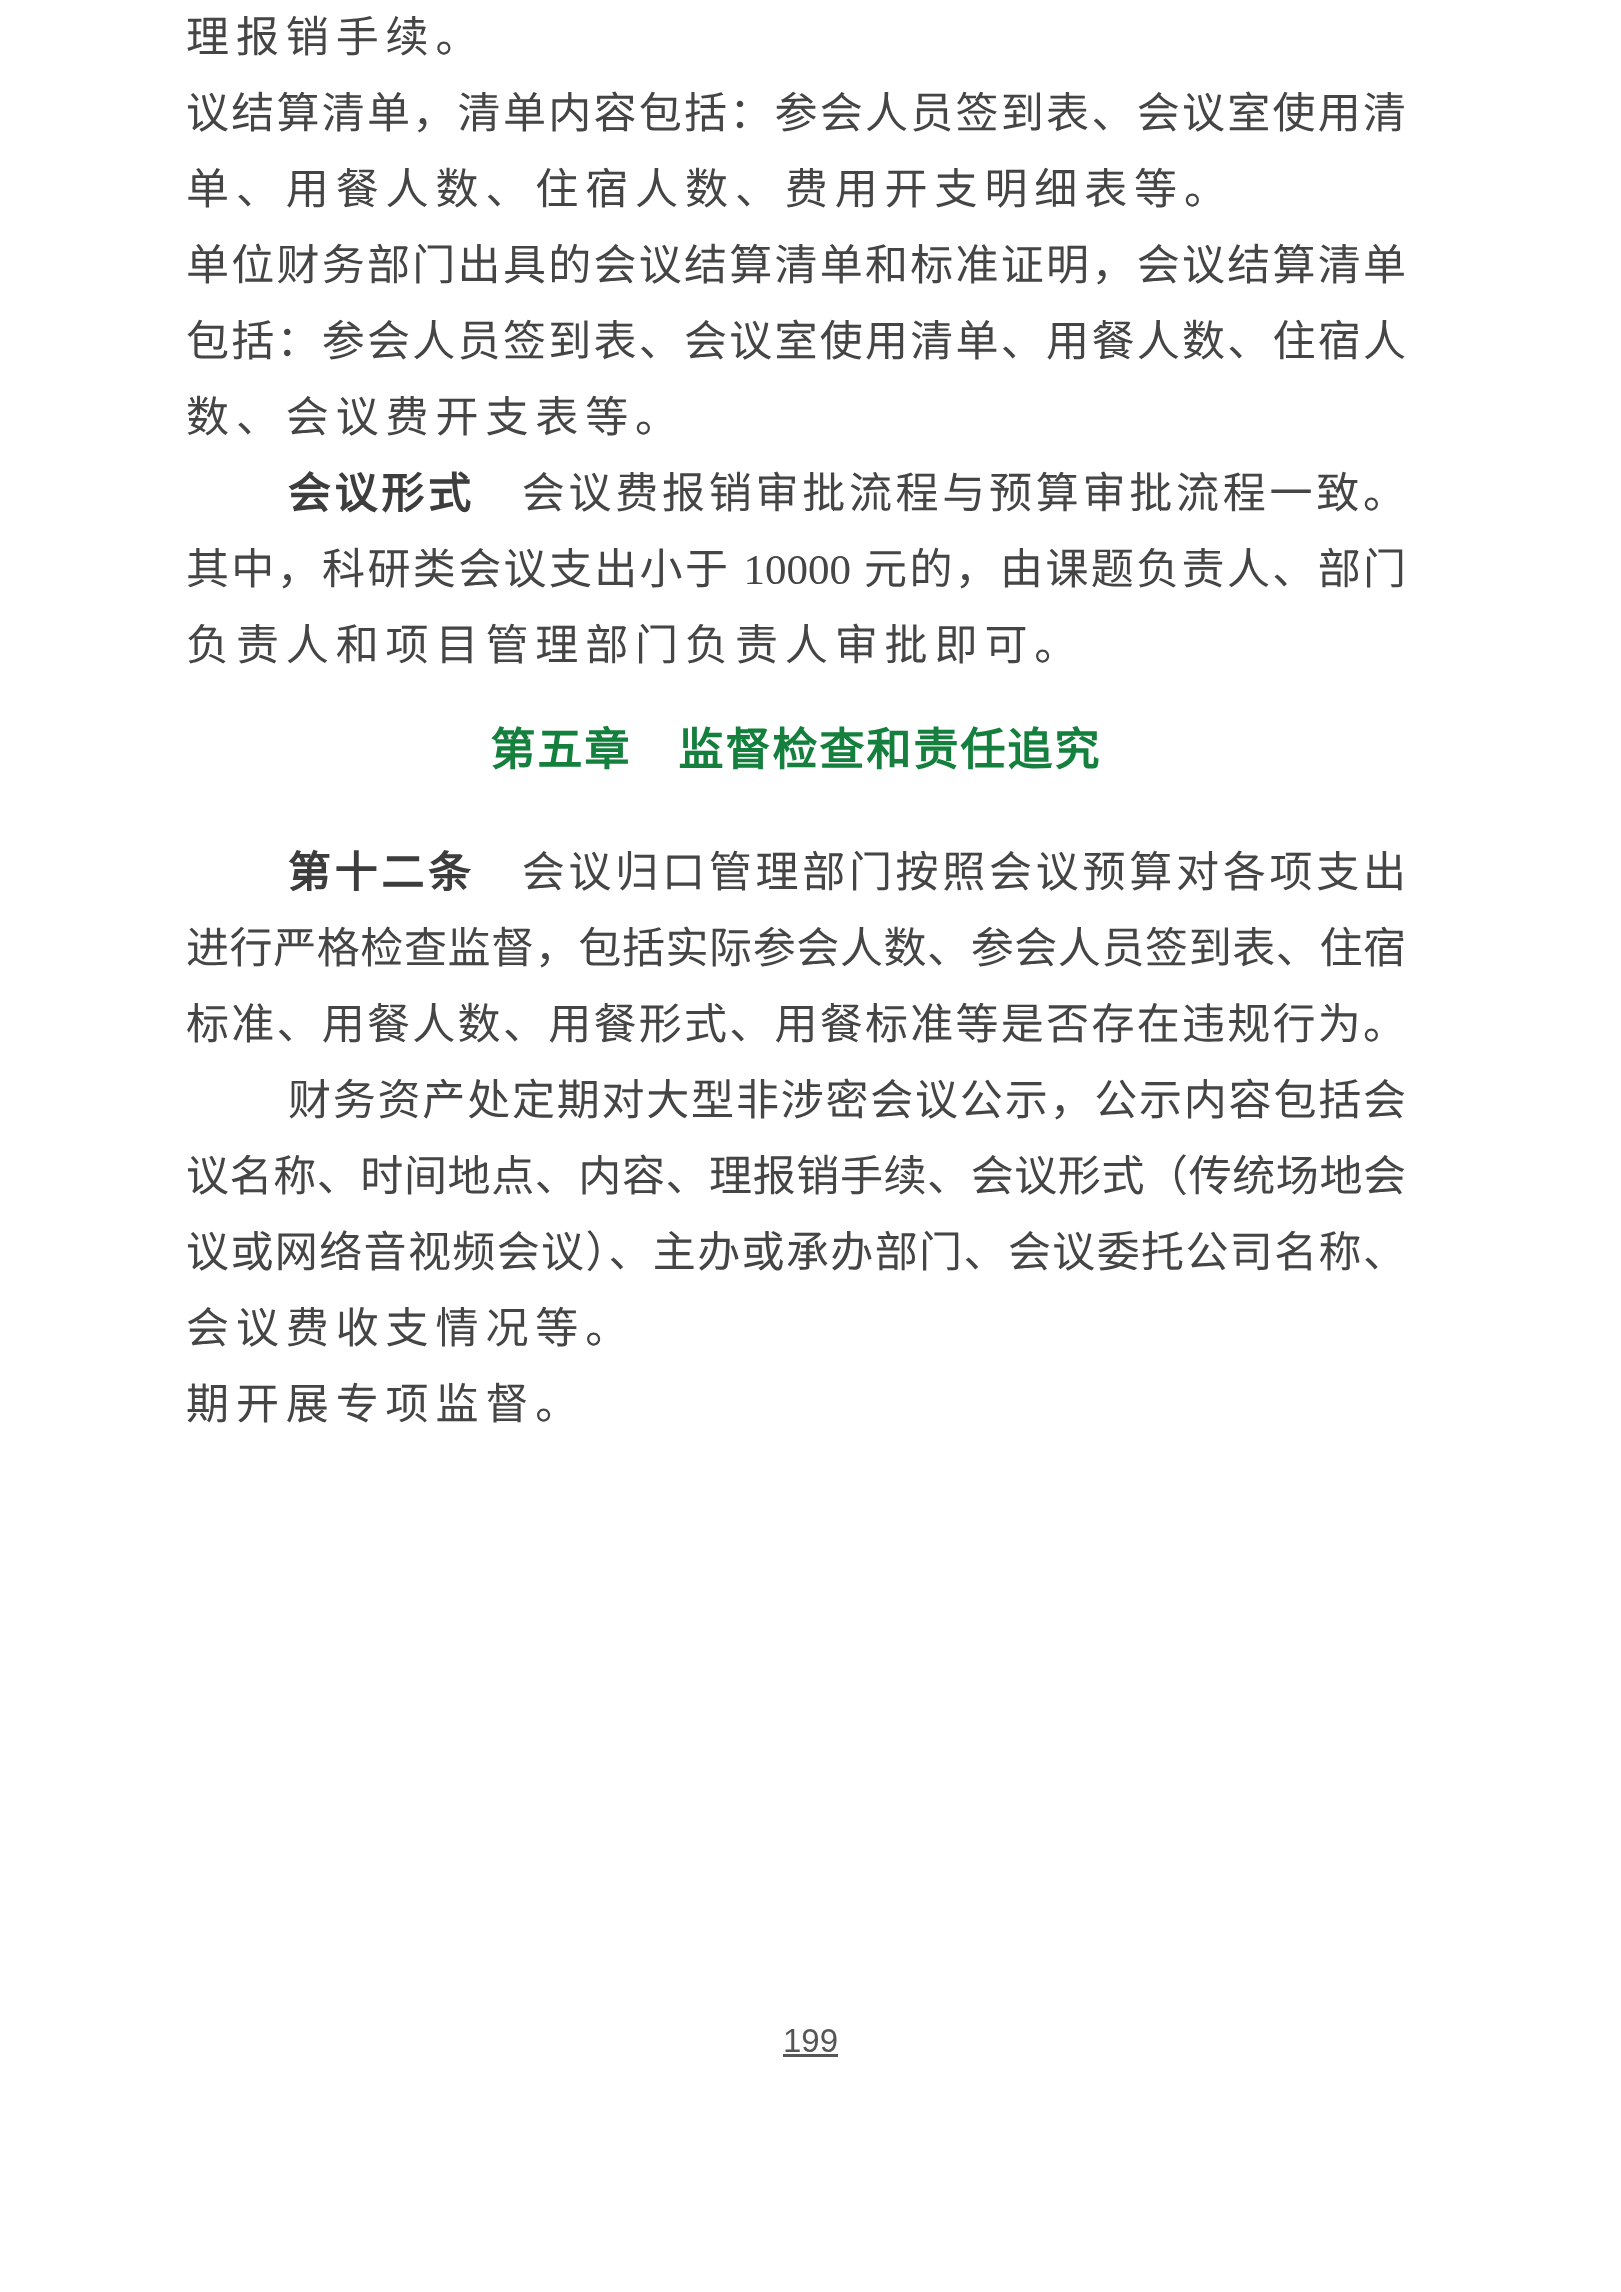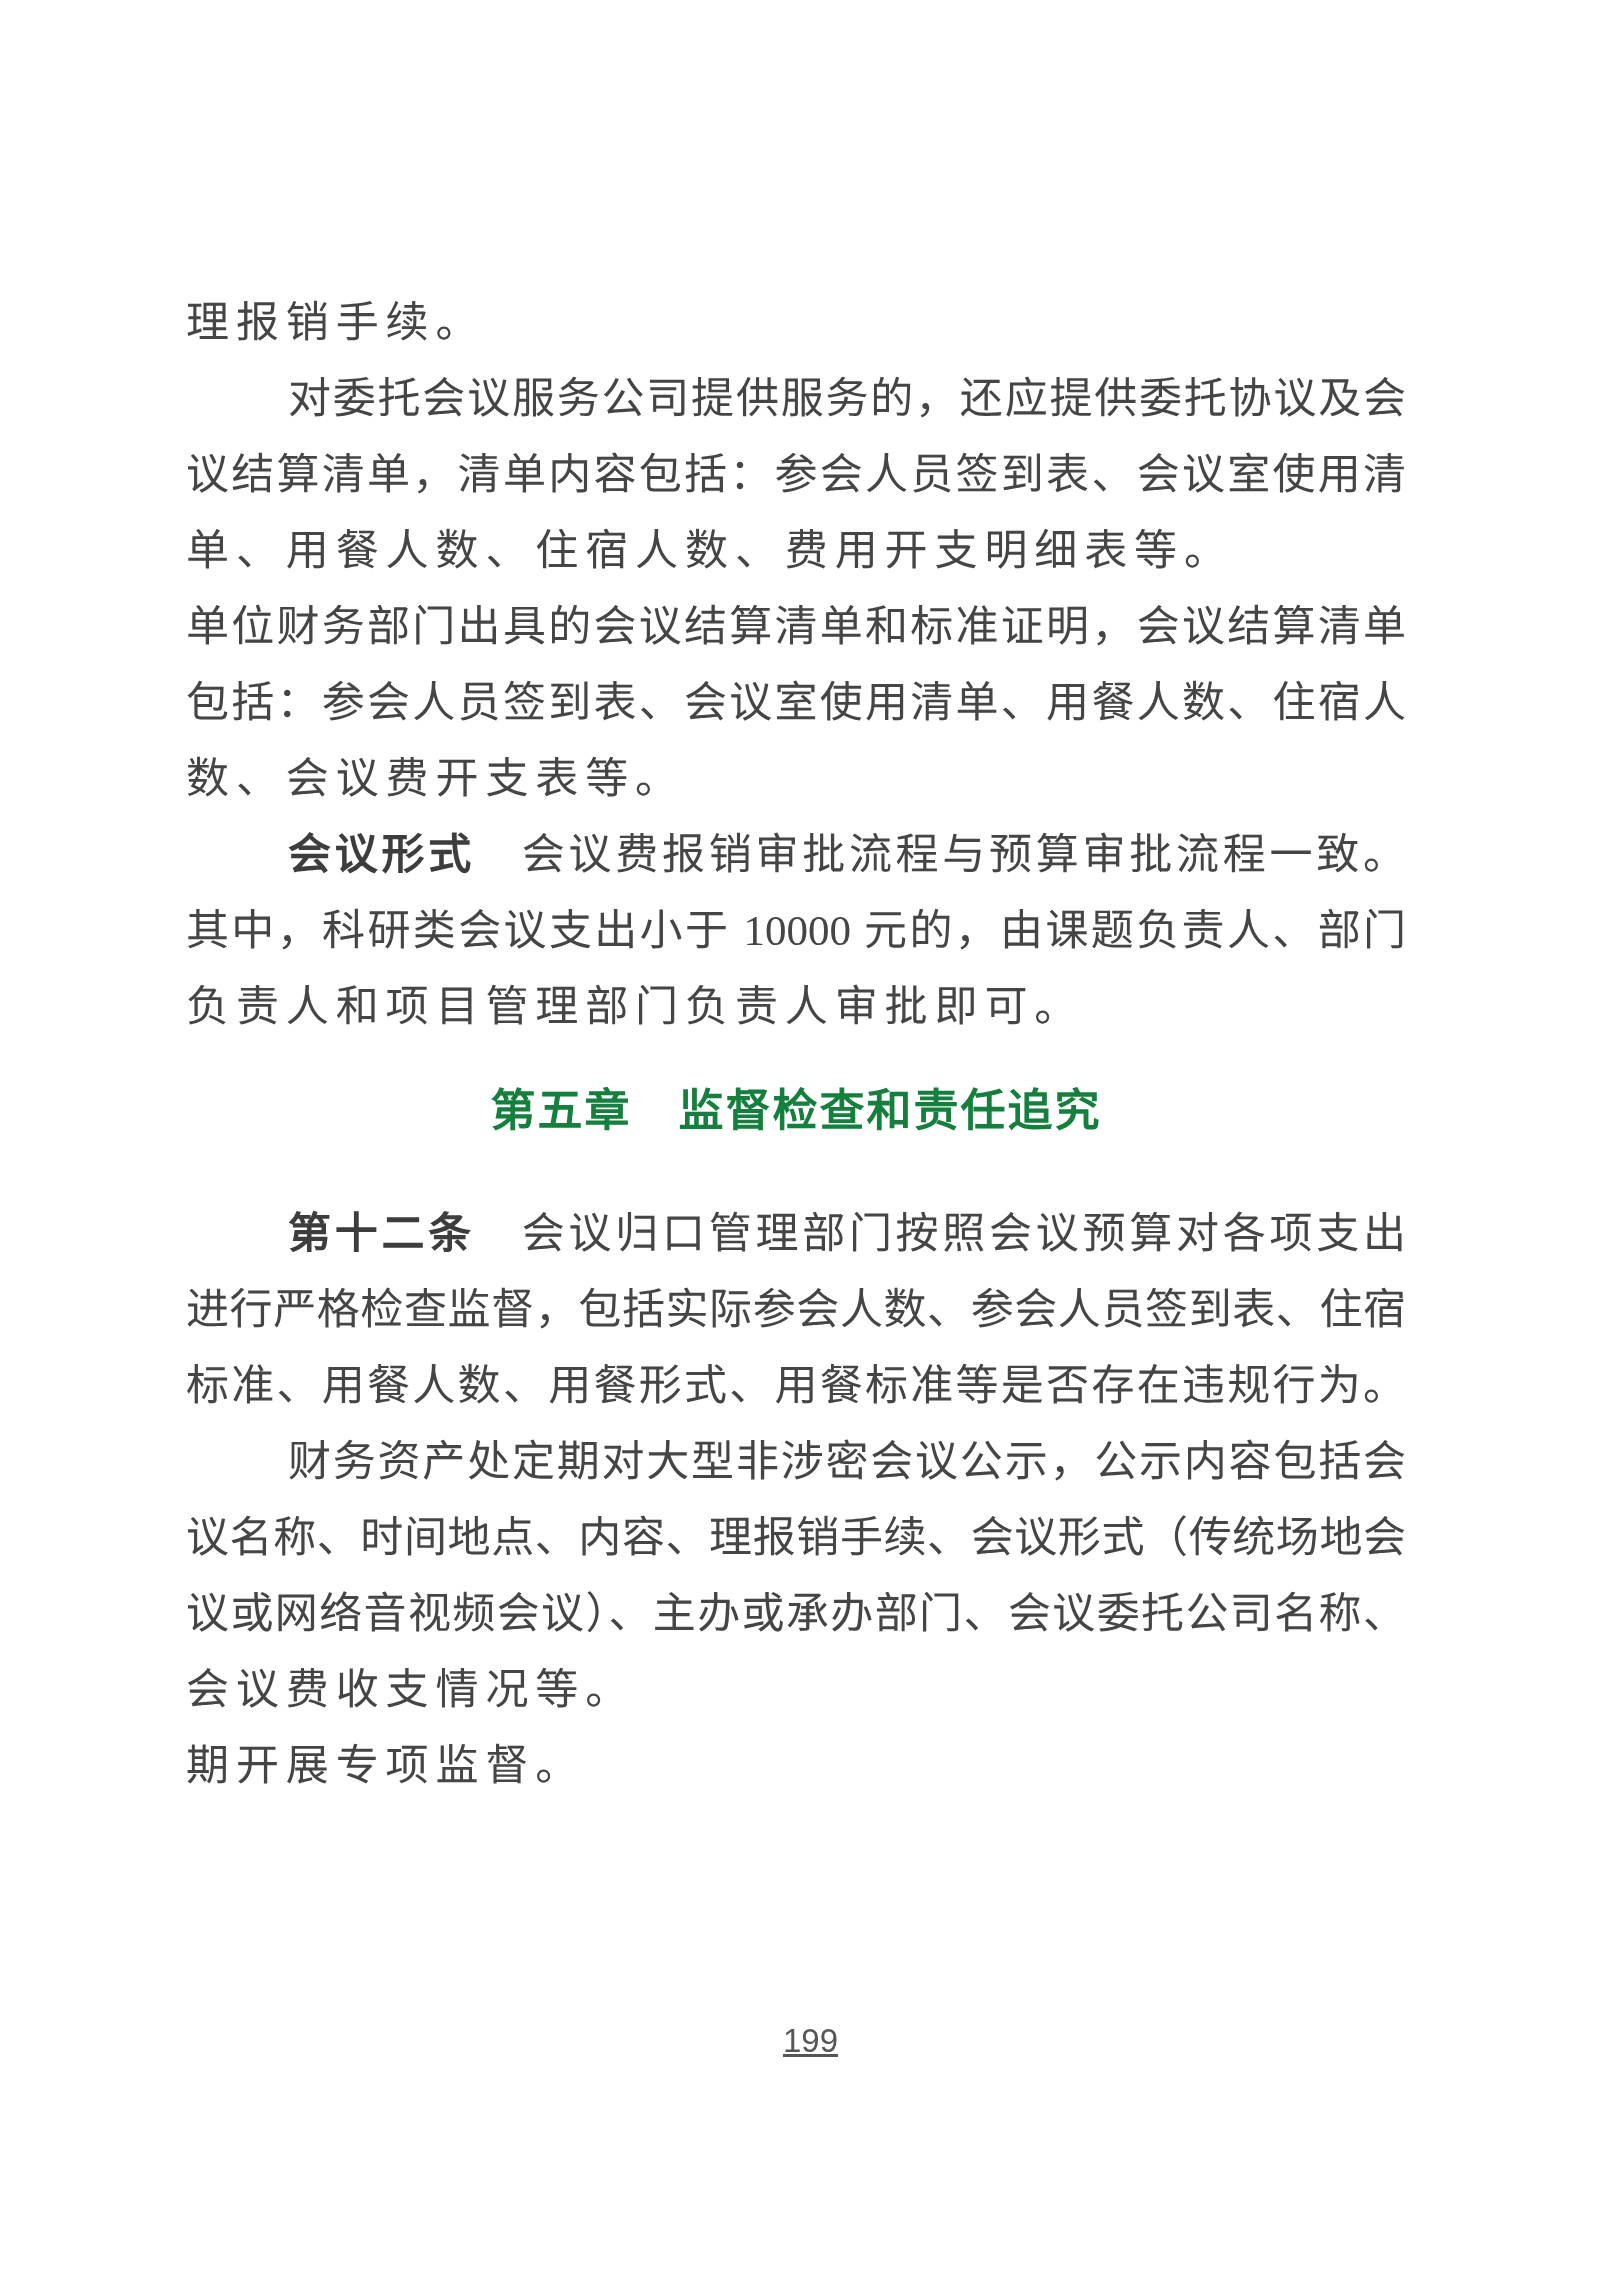--- a/index.html
+++ b/index.html
@@ -15,21 +15,20 @@
     background: #ffffff;
     overflow: hidden;
     font-family: "Liberation Serif", "DejaVu Serif", serif;
     color: #454545;
   }
   .content {
     position: absolute;
     top: 0;
     left: 186px;
     width: 1220px;
-    padding-top: 285px;
   }
   .line {
     font-size: 43px;
     line-height: 76px;
     height: 76px;
     overflow: hidden;
     text-align: left;
     letter-spacing: 6.9px;
     white-space: nowrap;
   }
@@ -71,21 +70,20 @@
     text-decoration: underline;
   }
 </style>
 </head>
 <body>
 
 <div class="page">
   <div class="content">
 
     <div class="line"><span>理报销手续。</span></div>
-    <div class="line just indent"><span>对委托会议服务公司提供服务的，还应提供委托协议及会</span></div>
     <div class="line just"><span>议结算清单，清单内容包括：参会人员签到表、会议室使用清</span></div>
     <div class="line"><span>单、用餐人数、住宿人数、费用开支明细表等。</span></div>
     <div class="line just"><span>单位财务部门出具的会议结算清单和标准证明，会议结算清单</span></div>
     <div class="line just"><span>包括：参会人员签到表、会议室使用清单、用餐人数、住宿人</span></div>
     <div class="line"><span>数、会议费开支表等。</span></div>
     <div class="line just indent"><span class="bold">会议形式</span><span>　会议费报销审批流程与预算审批流程一致。</span></div>
     <div class="line just"><span>其中，科研类会议支出小于 10000 元的，由课题负责人、部门</span></div>
     <div class="line"><span>负责人和项目管理部门负责人审批即可。</span></div>
 
     <div class="chapter-heading">第五章　监督检查和责任追究</div>

